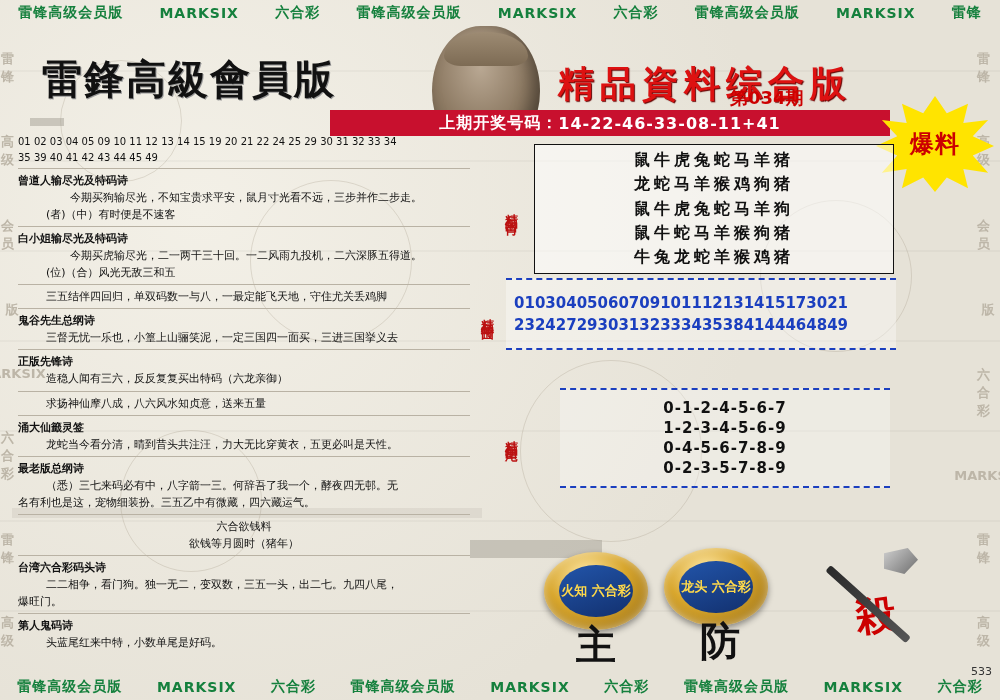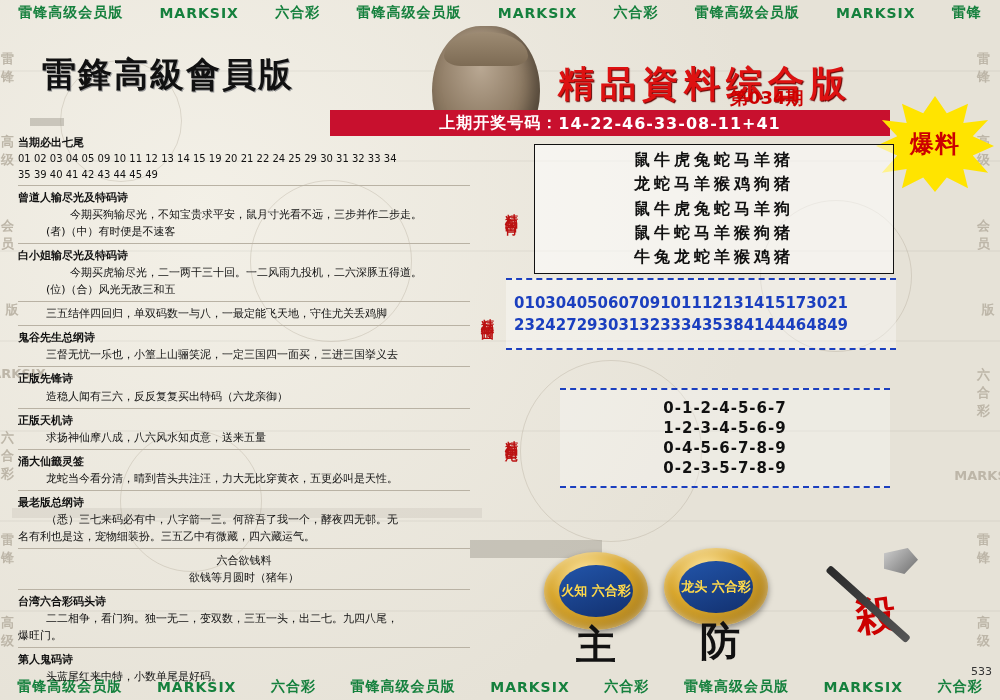--- a/index.html
+++ b/index.html
@@ -36,21 +36,21 @@
     position:absolute;border-radius:50%;
     border:1px solid rgba(150,140,120,0.25);
   }
   
   .header{
     position:absolute;left:0;right:0;top:24px;height:92px;
     overflow:hidden;
   }
   .title-main{
     position:absolute;left:42px;top:28px;
-    font-size:34px;font-weight:bold;color:#111;
+    font-size:40px;font-weight:bold;color:#111;
     letter-spacing:2px;
     text-shadow:1px 1px 0 #999;
     font-family:Liberation Serif, serif;
   }
   .title-right{
     position:absolute;left:558px;top:36px;
     font-size:36px;font-weight:bold;
     letter-spacing:6px;
     color:#d11;
     text-shadow:1px 1px 1px #600;
@@ -249,41 +249,39 @@
   <span>上期开奖号码：</span>
   <span>14-22-46-33-08-11+41</span>
 </div>
 
 <div class="burst">
   <div class="star"></div>
   <div class="txt">爆料</div>
 </div>
 
 <div class="leftcol">
-  <div class="ln hd">当期必出七尾</div>
   <div class="ln small">01 02 03 04 05 09 10 11 12 13 14 15 19 20 21 22 24 25 29 30 31 32 33 34</div>
   <div class="ln small">35 39 40 41 42 43 44 45 49</div>
   <div class="sep"></div>
   <div class="ln hd">曾道人输尽光及特码诗</div>
   <div class="ln ind">今期买狗输尽光，不知宝贵求平安，鼠月寸光看不远，三步并作二步走。</div>
   <div class="ln ind2">(者)（中）有时便是不速客</div>
   <div class="sep"></div>
   <div class="ln hd">白小姐输尽光及特码诗</div>
   <div class="ln ind">今期买虎输尽光，二一两干三十回。一二风雨九投机，二六深豚五得道。</div>
   <div class="ln ind2">(位)（合）风光无敌三和五</div>
   <div class="sep"></div>
   <div class="ln ind2">三五结伴四回归，单双码数一与八，一最定能飞天地，守住尤关丢鸡脚</div>
   <div class="sep"></div>
   <div class="ln hd">鬼谷先生总纲诗</div>
   <div class="ln ind2">三督无忧一乐也，小篁上山骊笑泥，一定三国四一面买，三进三国挙义去</div>
   <div class="sep"></div>
   <div class="ln hd">正版先锋诗</div>
   <div class="ln ind2">造稳人闻有三六，反反复复买出特码（六龙亲御）</div>
   <div class="sep"></div>
-  <div class="ln hd">正版天机诗</div>
   <div class="ln ind2">求扬神仙摩八成，八六风水知贞意，送来五量</div>
   <div class="sep"></div>
   <div class="ln hd">涌大仙籤灵签</div>
   <div class="ln ind2">龙蛇当今看分清，晴到昔头共注汪，力大无比穿黄衣，五更必叫是天性。</div>
   <div class="sep"></div>
   <div class="ln hd">最老版总纲诗</div>
   <div class="ln ind2">（悉）三七来码必有中，八字箭一三。何辞吾了我一个，酵夜四无邨。无</div>
   <div class="ln">名有利也是这，宠物细装扮。三五乙中有微藏，四六藏运气。</div>
   <div class="sep"></div>
   <div class="ln ctr">六合欲钱料</div>

